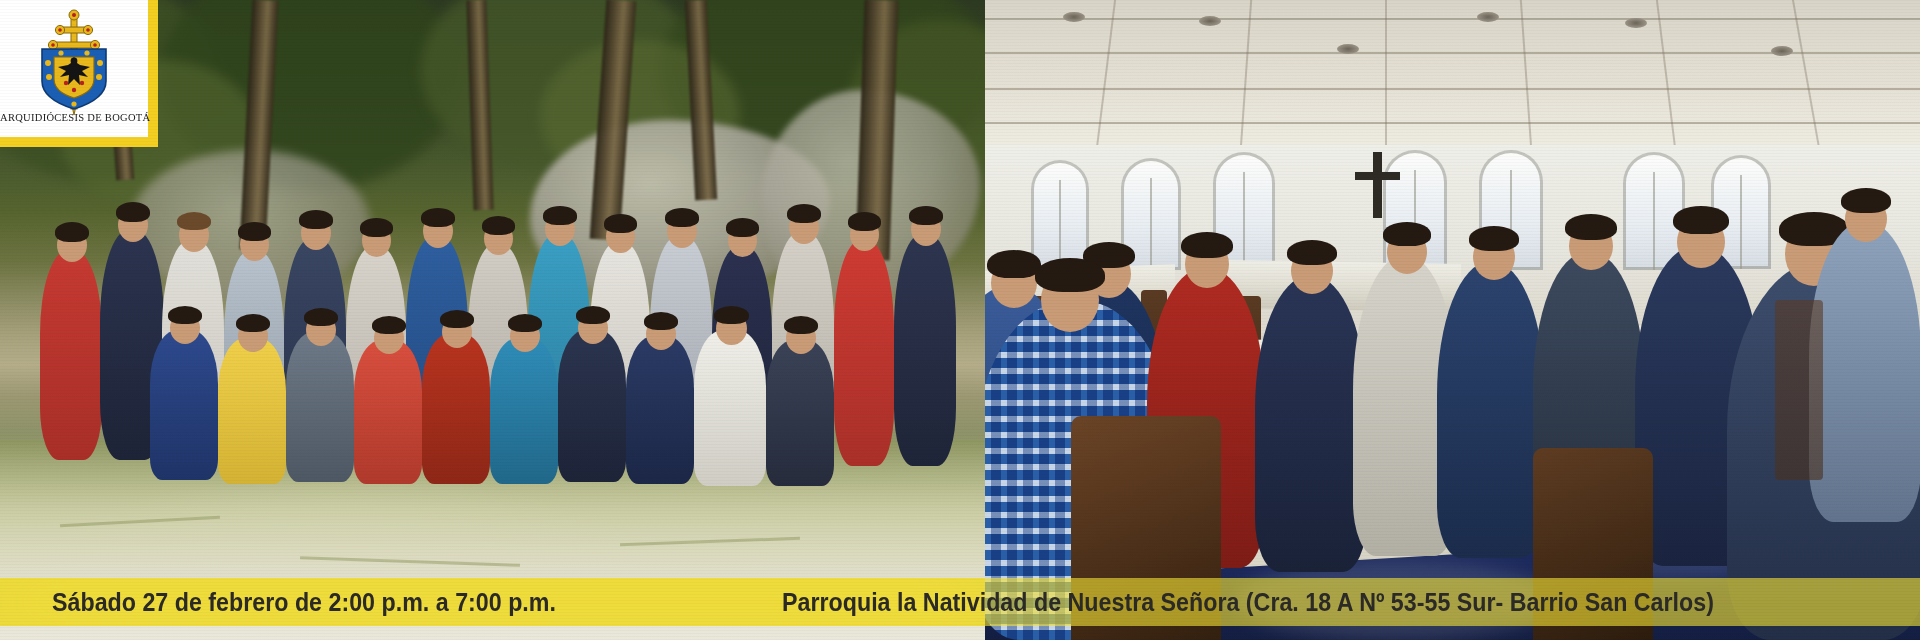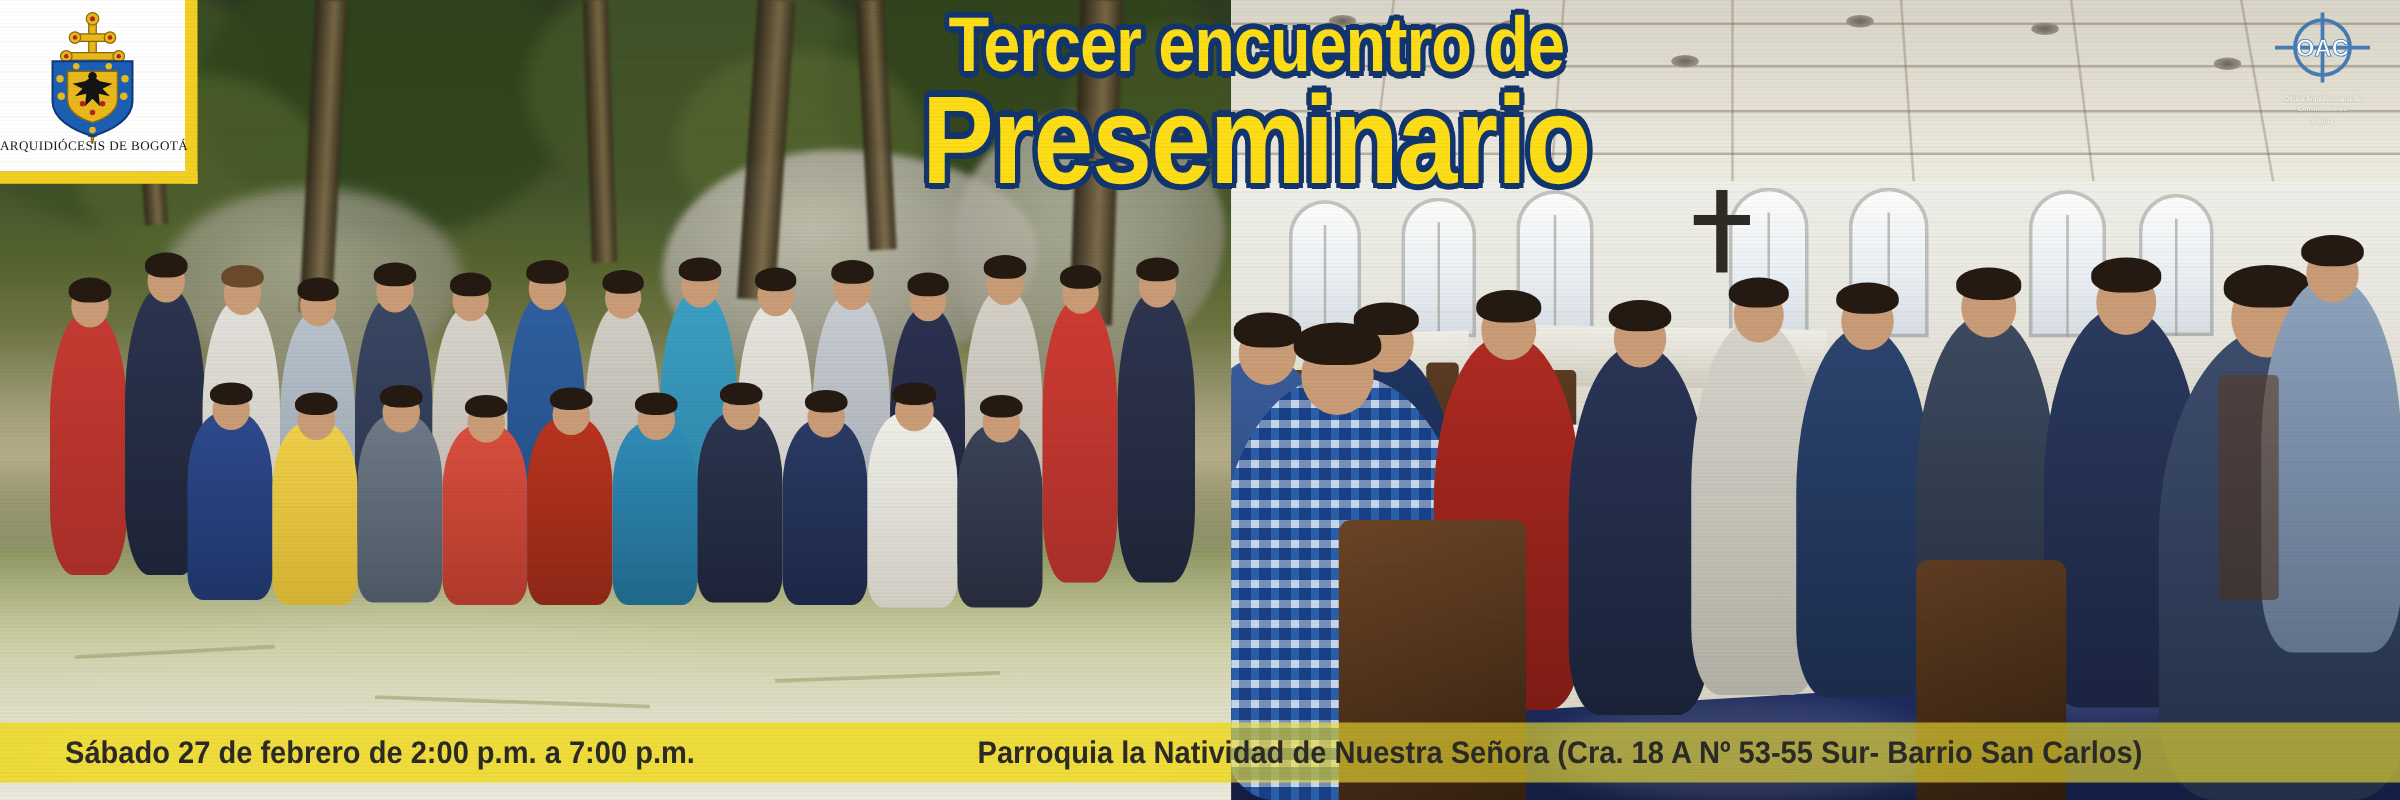--- a/index.html
+++ b/index.html
@@ -389,38 +389,21 @@
         <polygon points="46,52 49,56 43,56" fill="#141414"></polygon>
 
         <circle cx="38" cy="78" r="2.2" fill="#b52222"></circle>
         <circle cx="54" cy="78" r="2.2" fill="#b52222"></circle>
         <circle cx="46" cy="85" r="2.2" fill="#b52222"></circle>
       </svg>
     </div>
     <div class="logo-caption">ARQUIDIÓCESIS DE BOGOTÁ</div>
   </div>
 
-  <div class="oac">
-    <svg width="92" height="62" viewBox="0 0 92 62" xmlns="http://www.w3.org/2000/svg">
-      <g stroke="#3f78b4" stroke-width="3" fill="none" opacity=".95">
-        <line x1="46" y1="2" x2="46" y2="58"></line>
-        <line x1="8" y1="30" x2="84" y2="30"></line>
-        <circle cx="46" cy="30" r="22"></circle>
-      </g>
-      <text x="46" y="37" text-anchor="middle" font-family="Liberation Sans, sans-serif" font-size="19" font-weight="bold" fill="#ffffff" stroke="#3f78b4" stroke-width="0.6">OAC</text>
-    </svg>
-    <div class="oac-cap">Oficina Arquidiocesana de</div>
-    <div class="oac-cap">Comunicaciones</div>
-    <div class="oac-cap">Bogotá</div>
-  </div>
-
-  <div class="headline">
-    <span class="hl-line hl-1">Tercer encuentro de</span>
-    <span class="hl-line hl-2">Preseminario</span>
-  </div>
+
 
   <div class="band band-solid"></div>
   <div class="band band-trans"></div>
   <div class="band-text band-left">Sábado 27 de febrero de 2:00 p.m. a  7:00 p.m.</div>
   <div class="band-text band-right">Parroquia la Natividad de Nuestra Señora (Cra. 18 A Nº 53-55 Sur- Barrio San Carlos)</div>
 
   <div class="noise"></div>
 </div>
 
 </body></html>

